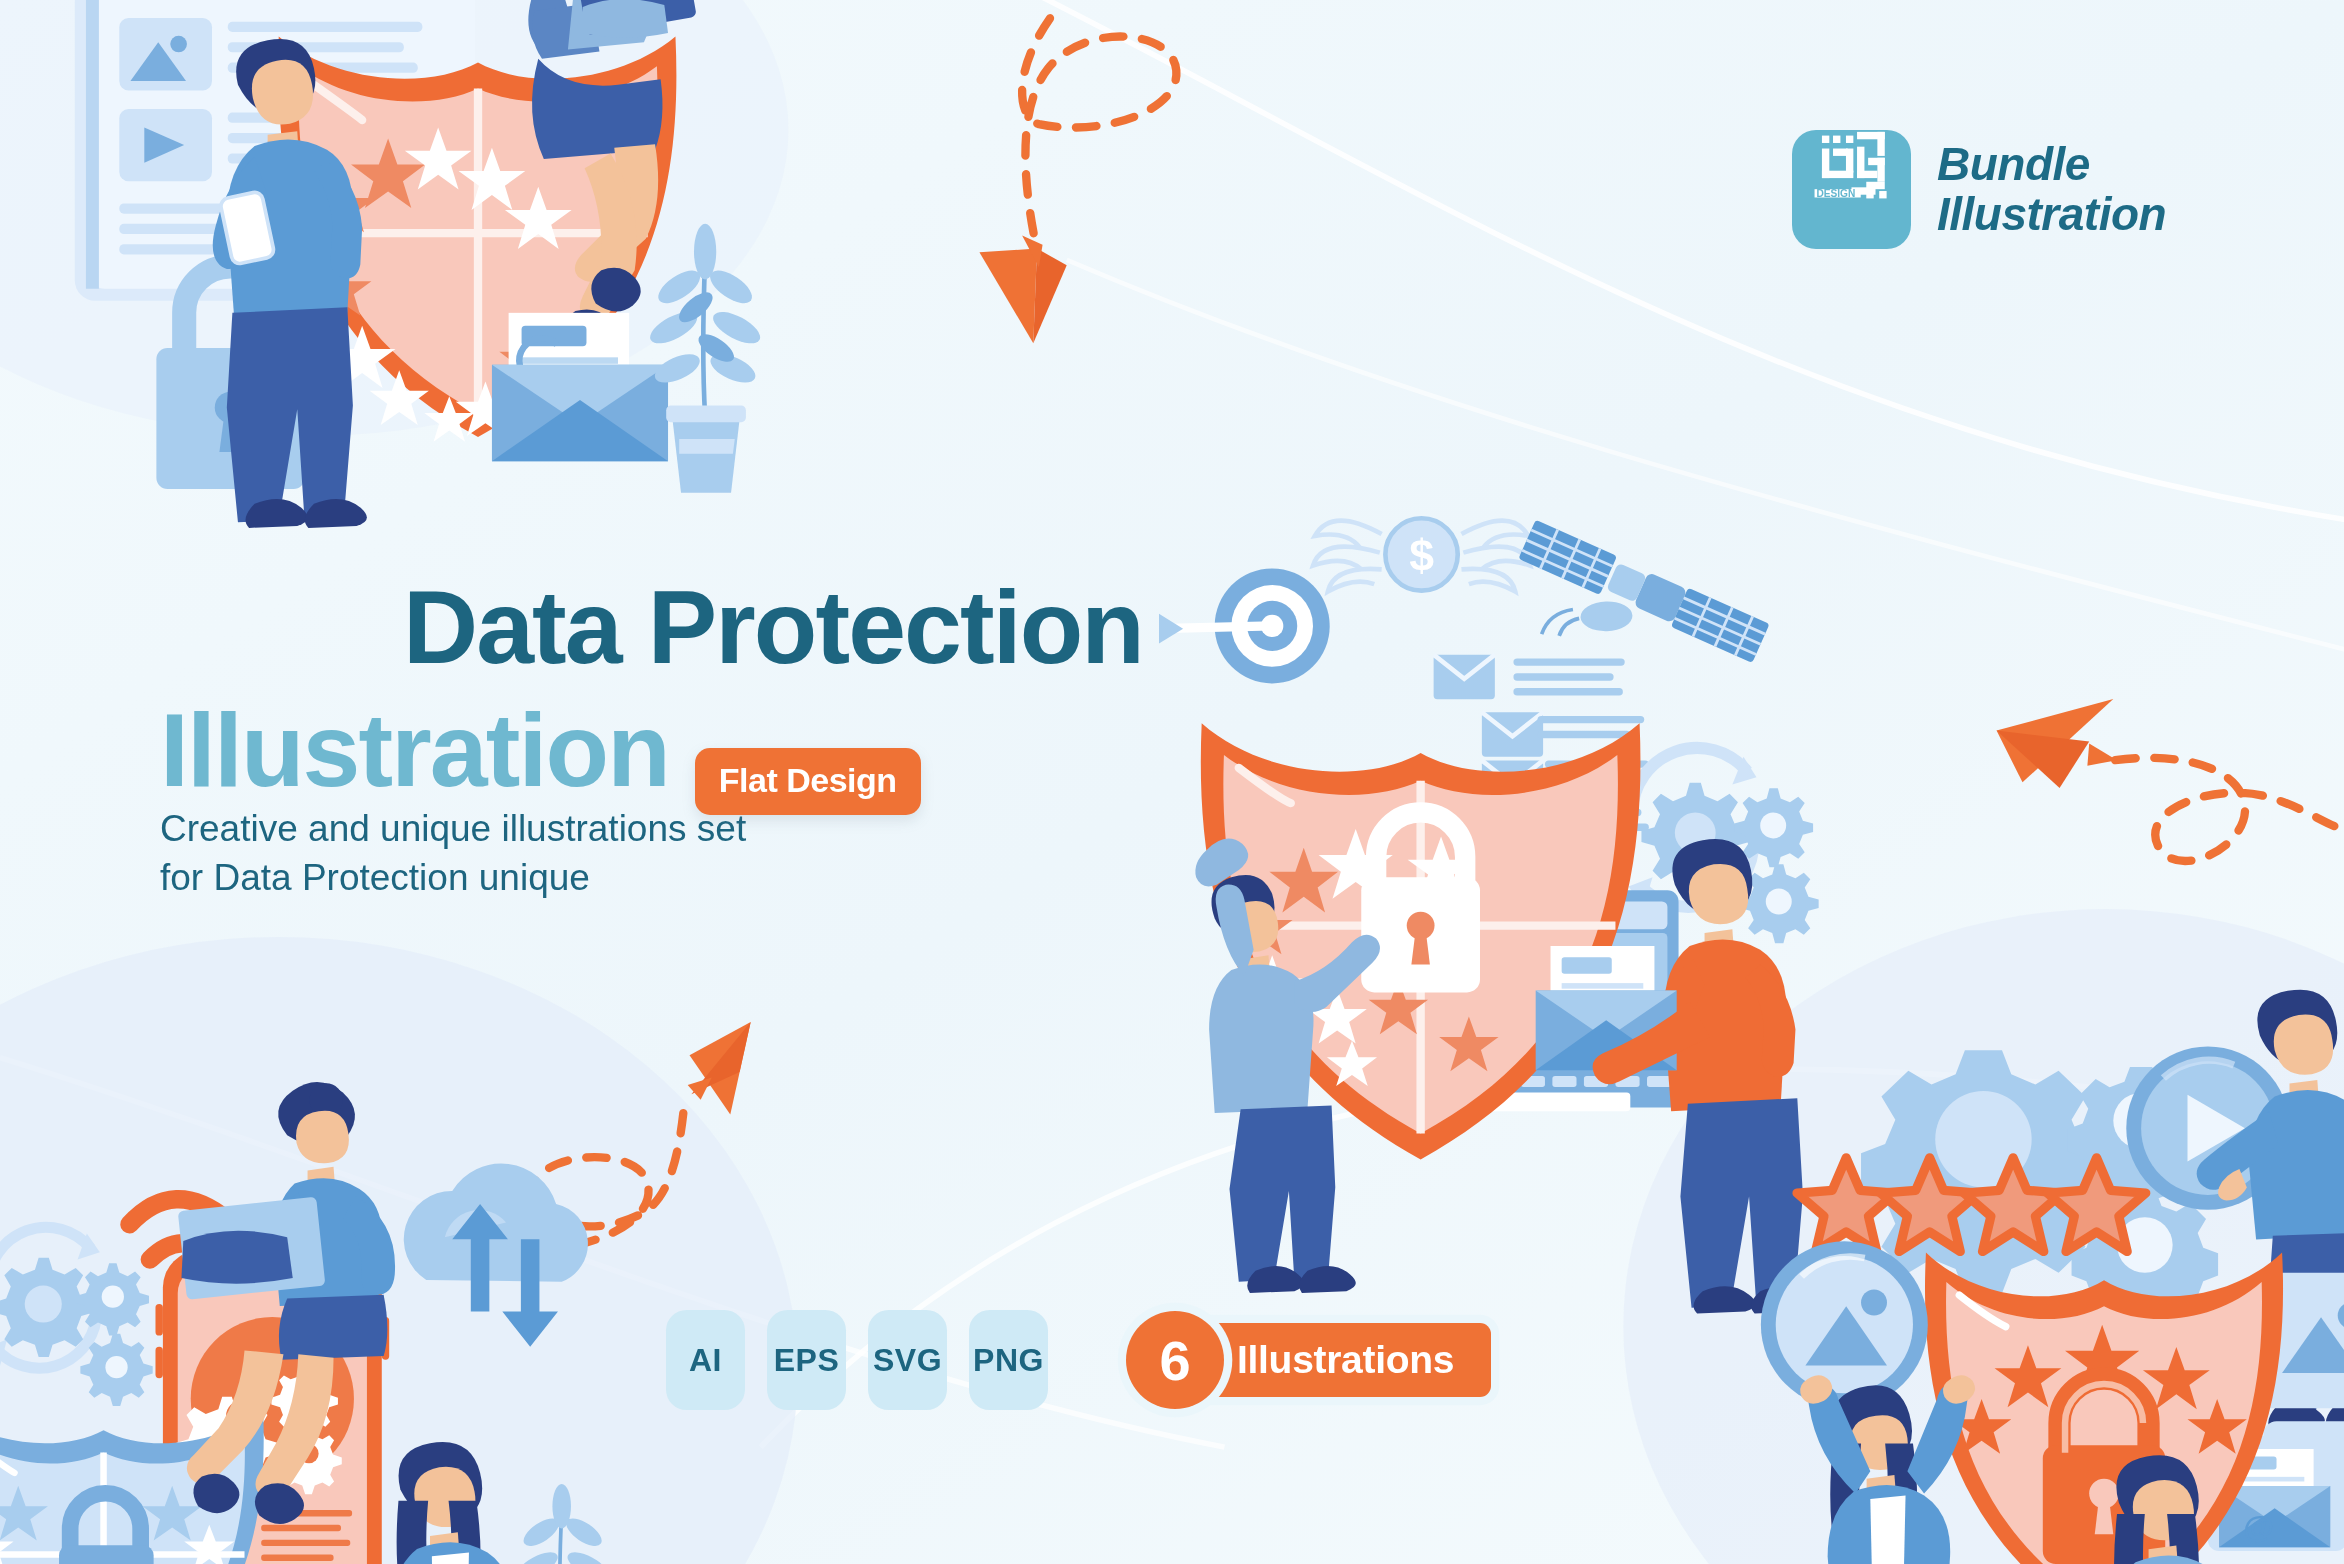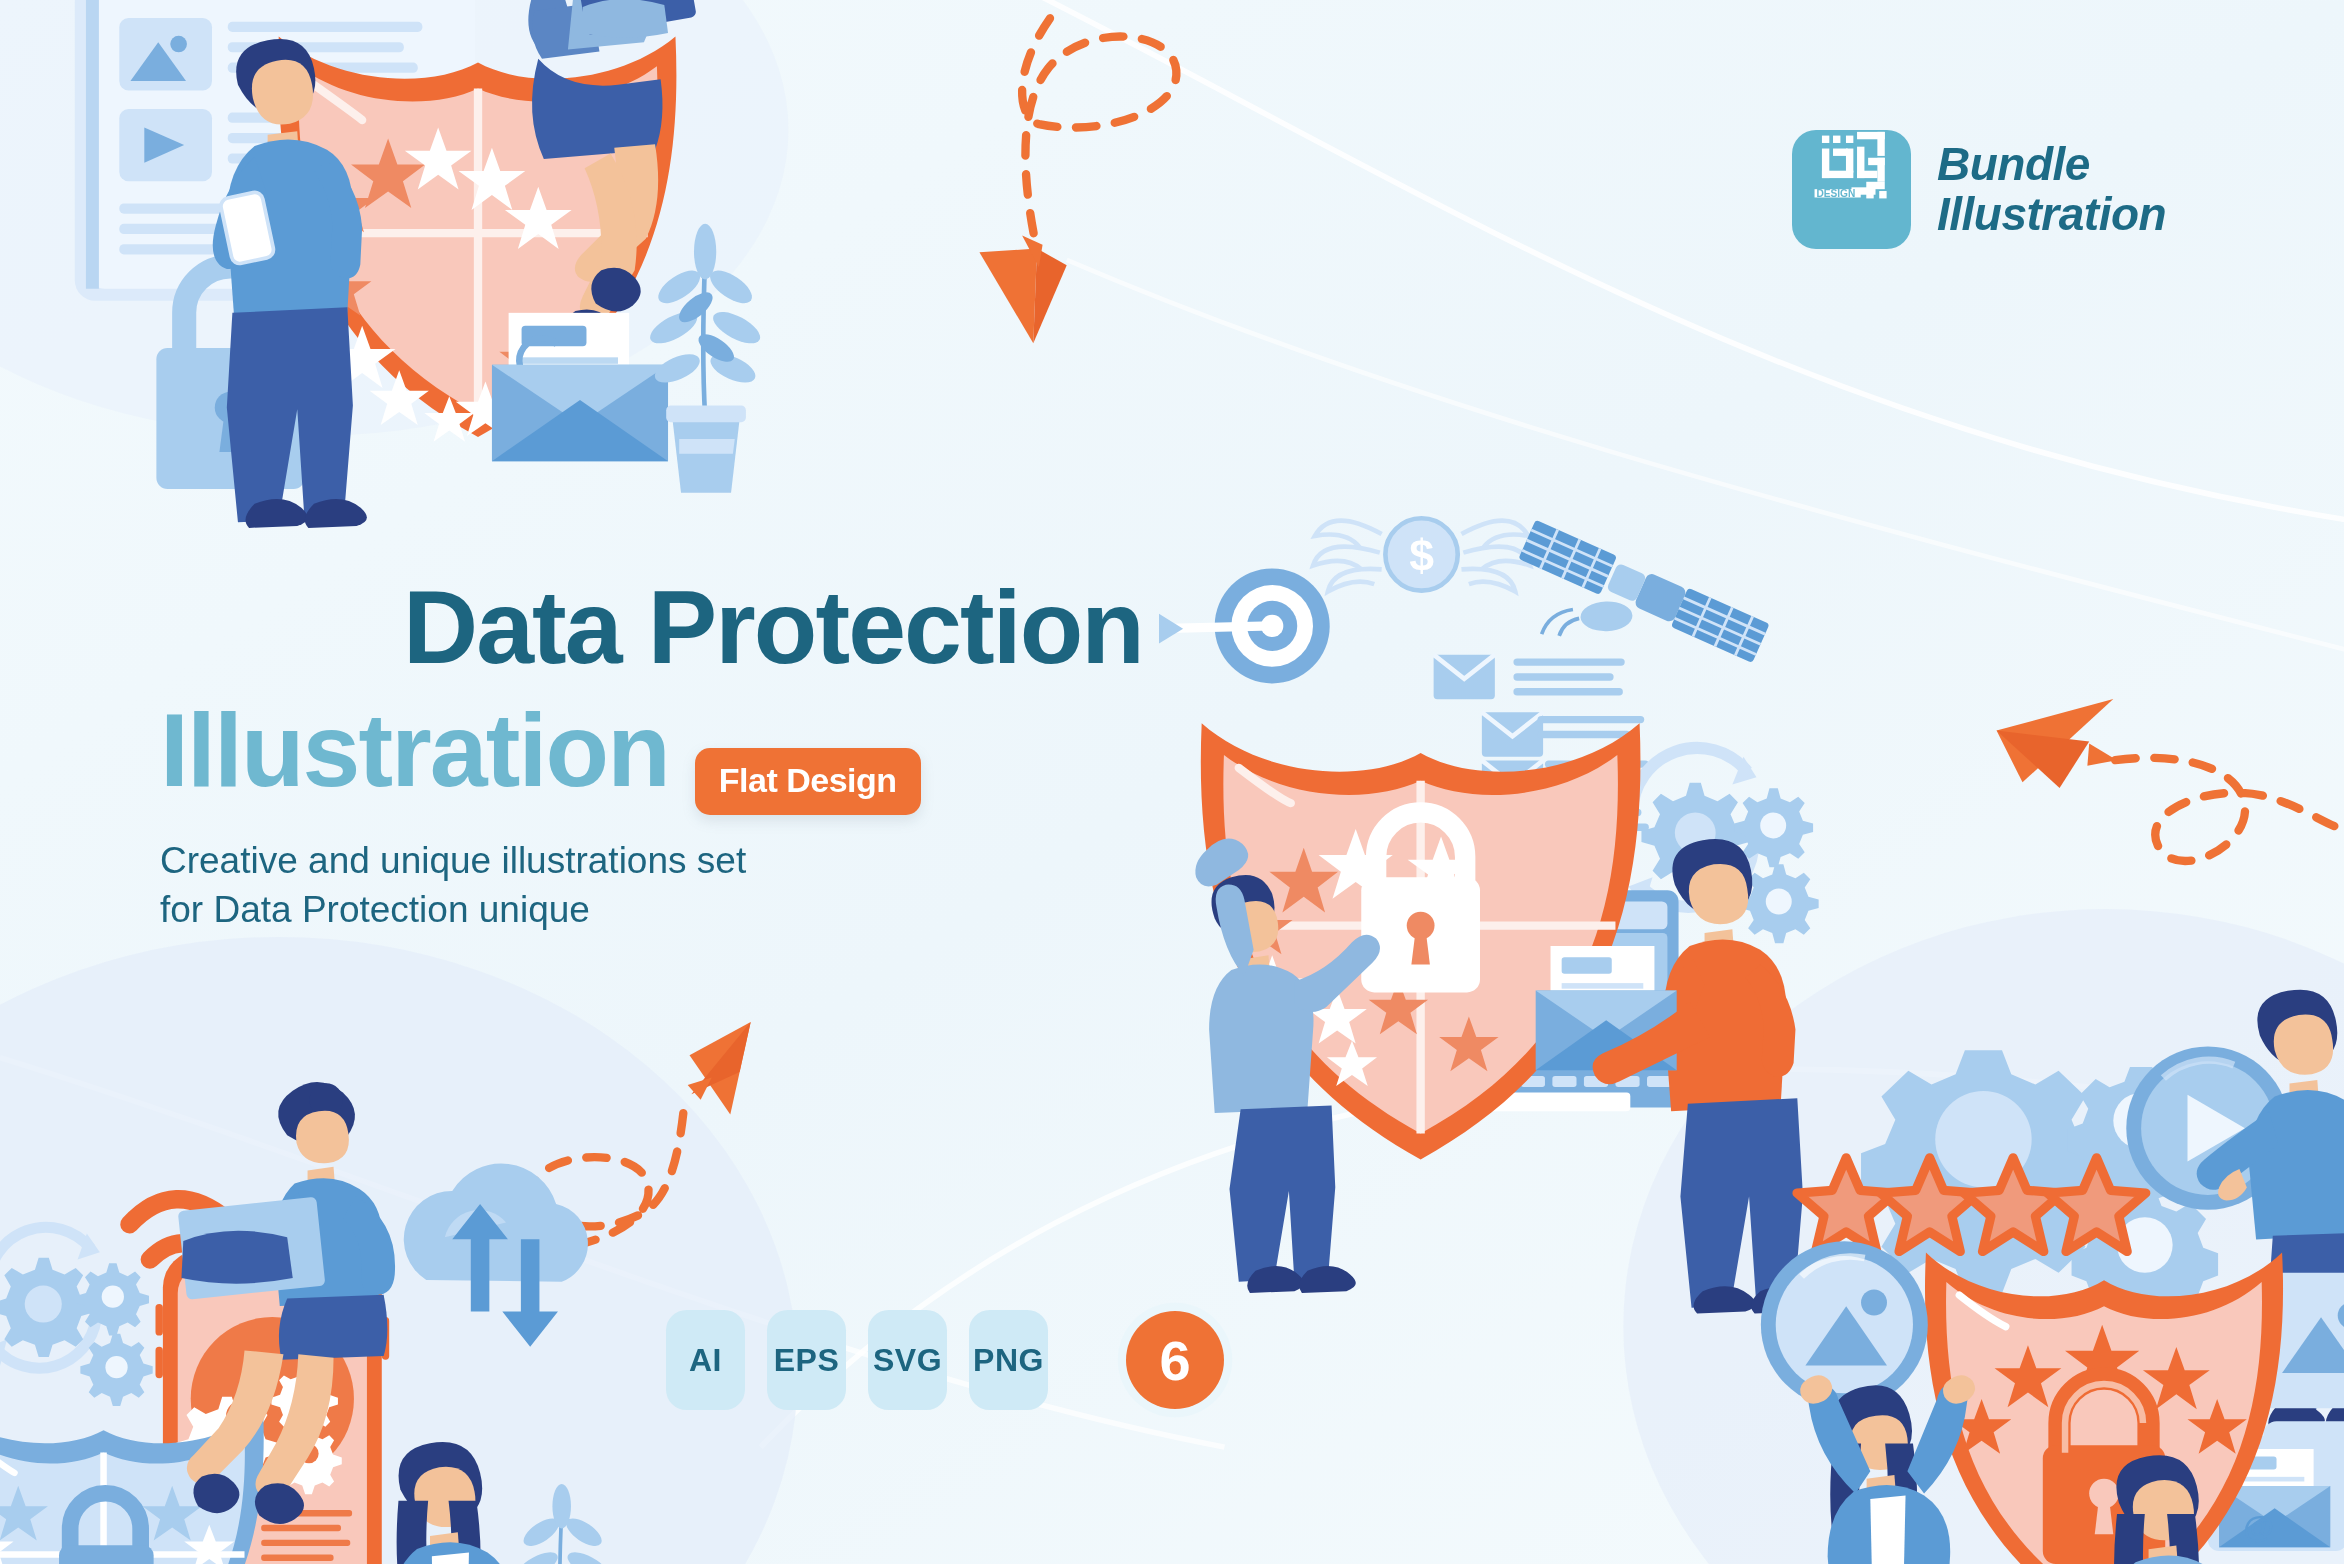--- a/index.html
+++ b/index.html
@@ -47,21 +47,21 @@
   }
   #flat-badge {
     background: #ef7235; color: #ffffff;
     font-size: 34px; font-weight: 700;
     padding: 13px 24px 15px; border-radius: 15px;
     letter-spacing: -0.5px; white-space: nowrap;
     box-shadow: 0 5.6px 13px rgba(120,140,150,.18);
     position: relative; top: 11px; margin-top: 41px;
   }
   #subtitle {
-    margin-top: 32px; color: #1d6580;
+    color: #1d6580;
     font-size: 37px; line-height: 1.33; font-weight: 400;
   }
 
   
   #badge-row { left: 666px; top: 1310px; display: flex; align-items: center; gap: 22px; }
   .fmt-badge {
     width: 79px; height: 100px; border-radius: 20.4px;
     background: #cfeaf6; color: #1d6580;
     font-size: 32px; font-weight: 700; letter-spacing: 0.5px;
     display: flex; align-items: center; justify-content: center;
@@ -757,17 +757,18 @@
     </div>
   </div>
 
   <div class="abs" id="badge-row">
     <div class="fmt-badge">AI</div>
     <div class="fmt-badge">EPS</div>
     <div class="fmt-badge">SVG</div>
     <div class="fmt-badge">PNG</div>
     <div id="count-pill">
       <div id="count-circle">6</div>
+      <div id="count-label">Illustrations</div>
     </div>
   </div>
 
 </div>
 
 
 </body></html>

